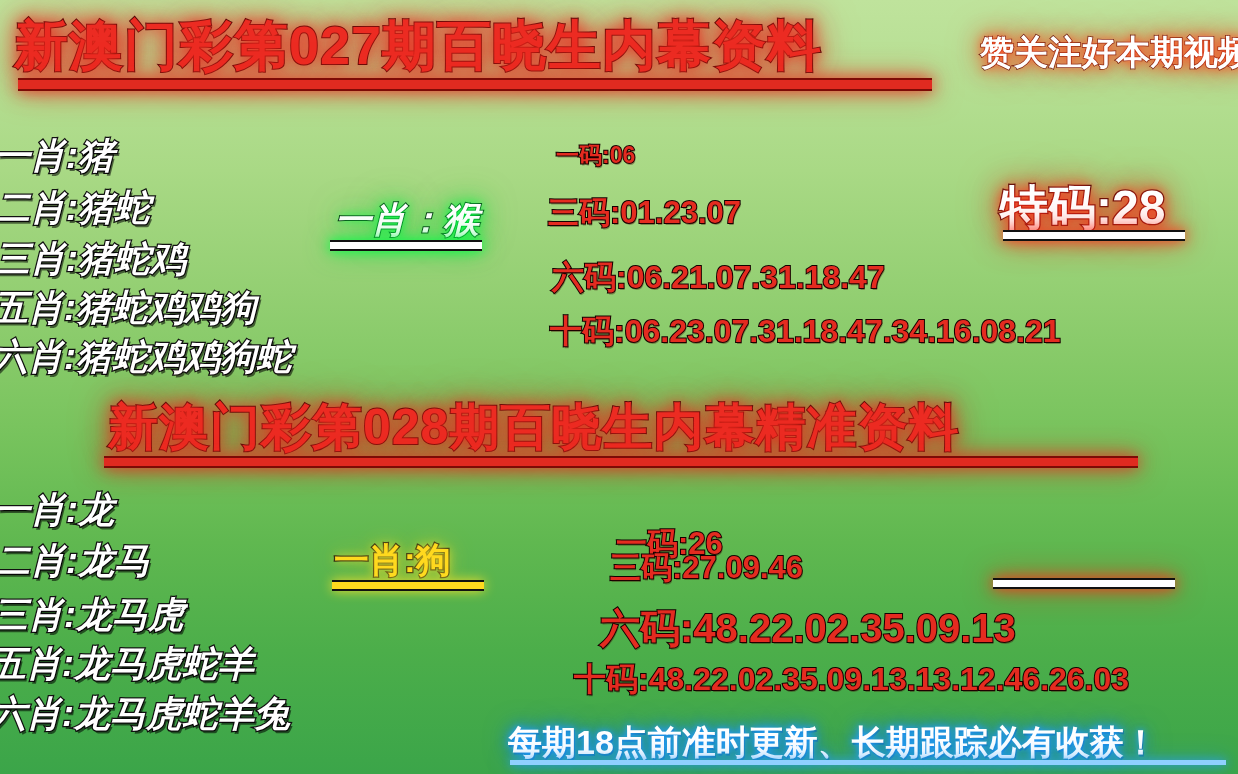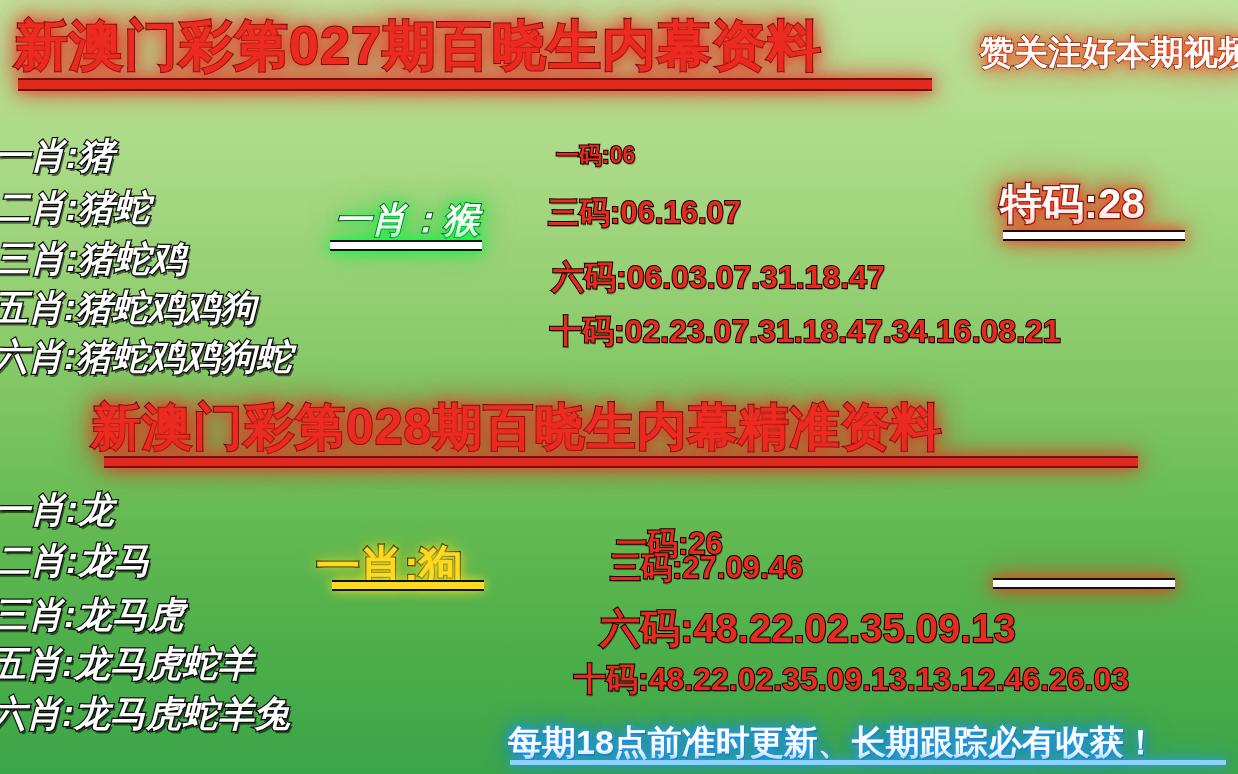--- a/index.html
+++ b/index.html
@@ -165,37 +165,37 @@
   <div class="abs zodiac-line" style="left:-6px; top:132px; font-size:36px;">一肖:猪</div>
   <div class="abs zodiac-line" style="left:-6px; top:184px; font-size:36px;">二肖:猪蛇</div>
   <div class="abs zodiac-line" style="left:-6px; top:235px; font-size:36px;">三肖:猪蛇鸡</div>
   <div class="abs zodiac-line" style="left:-8px; top:284px; font-size:36px;">五肖:猪蛇鸡鸡狗</div>
   <div class="abs zodiac-line" style="left:-8px; top:333px; font-size:36px;">六肖:猪蛇鸡鸡狗蛇</div>
 
   <div class="abs tag-green" style="left:327px; top:196px; font-size:36px;margin-left:8px;">一肖：猴</div>
   <div class="tag-green-underline" style="left:330px; top:240px; width:152px; height:7px;"></div>
 
   <div class="abs code-row" style="left:556px; top:140px; font-size:23px;">一码:06</div>
-  <div class="abs code-row" style="left:548px; top:192px; font-size:31px;">三码:06.16.07</div>
-  <div class="abs code-row" style="left:552px; top:256px; font-size:32px;">六码:06.03.07.31.18.47</div>
-  <div class="abs code-row" style="left:550px; top:310px; font-size:32px;">十码:02.23.07.31.18.47.34.16.08.21</div>
-
-  <div class="abs special" style="left:1000px; top:176px; font-size:42px;">特码:28</div>
+  <div class="abs code-row" style="left:548px; top:192px; font-size:31px;">三码:01.23.07</div>
+  <div class="abs code-row" style="left:552px; top:256px; font-size:32px;">六码:06.21.07.31.18.47</div>
+  <div class="abs code-row" style="left:550px; top:310px; font-size:32px;">十码:06.23.07.31.18.47.34.16.08.21</div>
+
+  <div class="abs special" style="left:1000px; top:176px; font-size:48px;">特码:28</div>
   <div class="special-underline" style="left:1003px; top:230px; width:182px; height:7px;"></div>
 
-  <div class="abs title-red" style="left:91px; top:398px; font-size:50px; line-height:58px;">新澳门彩第028期百晓生内幕精准资料</div>
+  <div class="abs title-red" style="left:108px; top:398px; font-size:50px; line-height:58px;">新澳门彩第028期百晓生内幕精准资料</div>
   <div class="title-underline" style="left:104px; top:456px; width:1034px; height:8px;"></div>
 
   <div class="abs zodiac-line" style="left:-6px; top:486px; font-size:36px;">一肖:龙</div>
   <div class="abs zodiac-line" style="left:-6px; top:537px; font-size:36px;">二肖:龙马</div>
   <div class="abs zodiac-line" style="left:-8px; top:591px; font-size:36px;">三肖:龙马虎</div>
   <div class="abs zodiac-line" style="left:-10px; top:640px; font-size:36px;">五肖:龙马虎蛇羊</div>
   <div class="abs zodiac-line" style="left:-10px; top:690px; font-size:36px;">六肖:龙马虎蛇羊兔</div>
 
-  <div class="abs tag-yellow" style="left:316px; top:537px; font-size:44px;">一肖:狗</div>
+  <div class="abs tag-yellow" style="left:334px; top:537px; font-size:35px;">一肖:狗</div>
   <div class="tag-yellow-underline" style="left:332px; top:580px; width:152px; height:7px;"></div>
 
   <div class="abs code-row" style="left:616px; top:495px; font-size:31px;margin-top:28px;">一码:26</div>
   <div class="abs code-row" style="left:610px; top:547px; font-size:31px;">三码:27.09.46</div>
   <div class="abs code-row" style="left:600px; top:601px; font-size:40px;">六码:48.22.02.35.09.13</div>
   <div class="abs code-row" style="left:574px; top:658px; font-size:32px;">十码:48.22.02.35.09.13.13.12.46.26.03</div>
 
   <div class="special-underline" style="left:993px; top:578px; width:182px; height:7px;"></div>
 
   <div class="abs notice" style="left:508px; top:720px; font-size:34px;">每期18点前准时更新、长期跟踪必有收获！</div>

